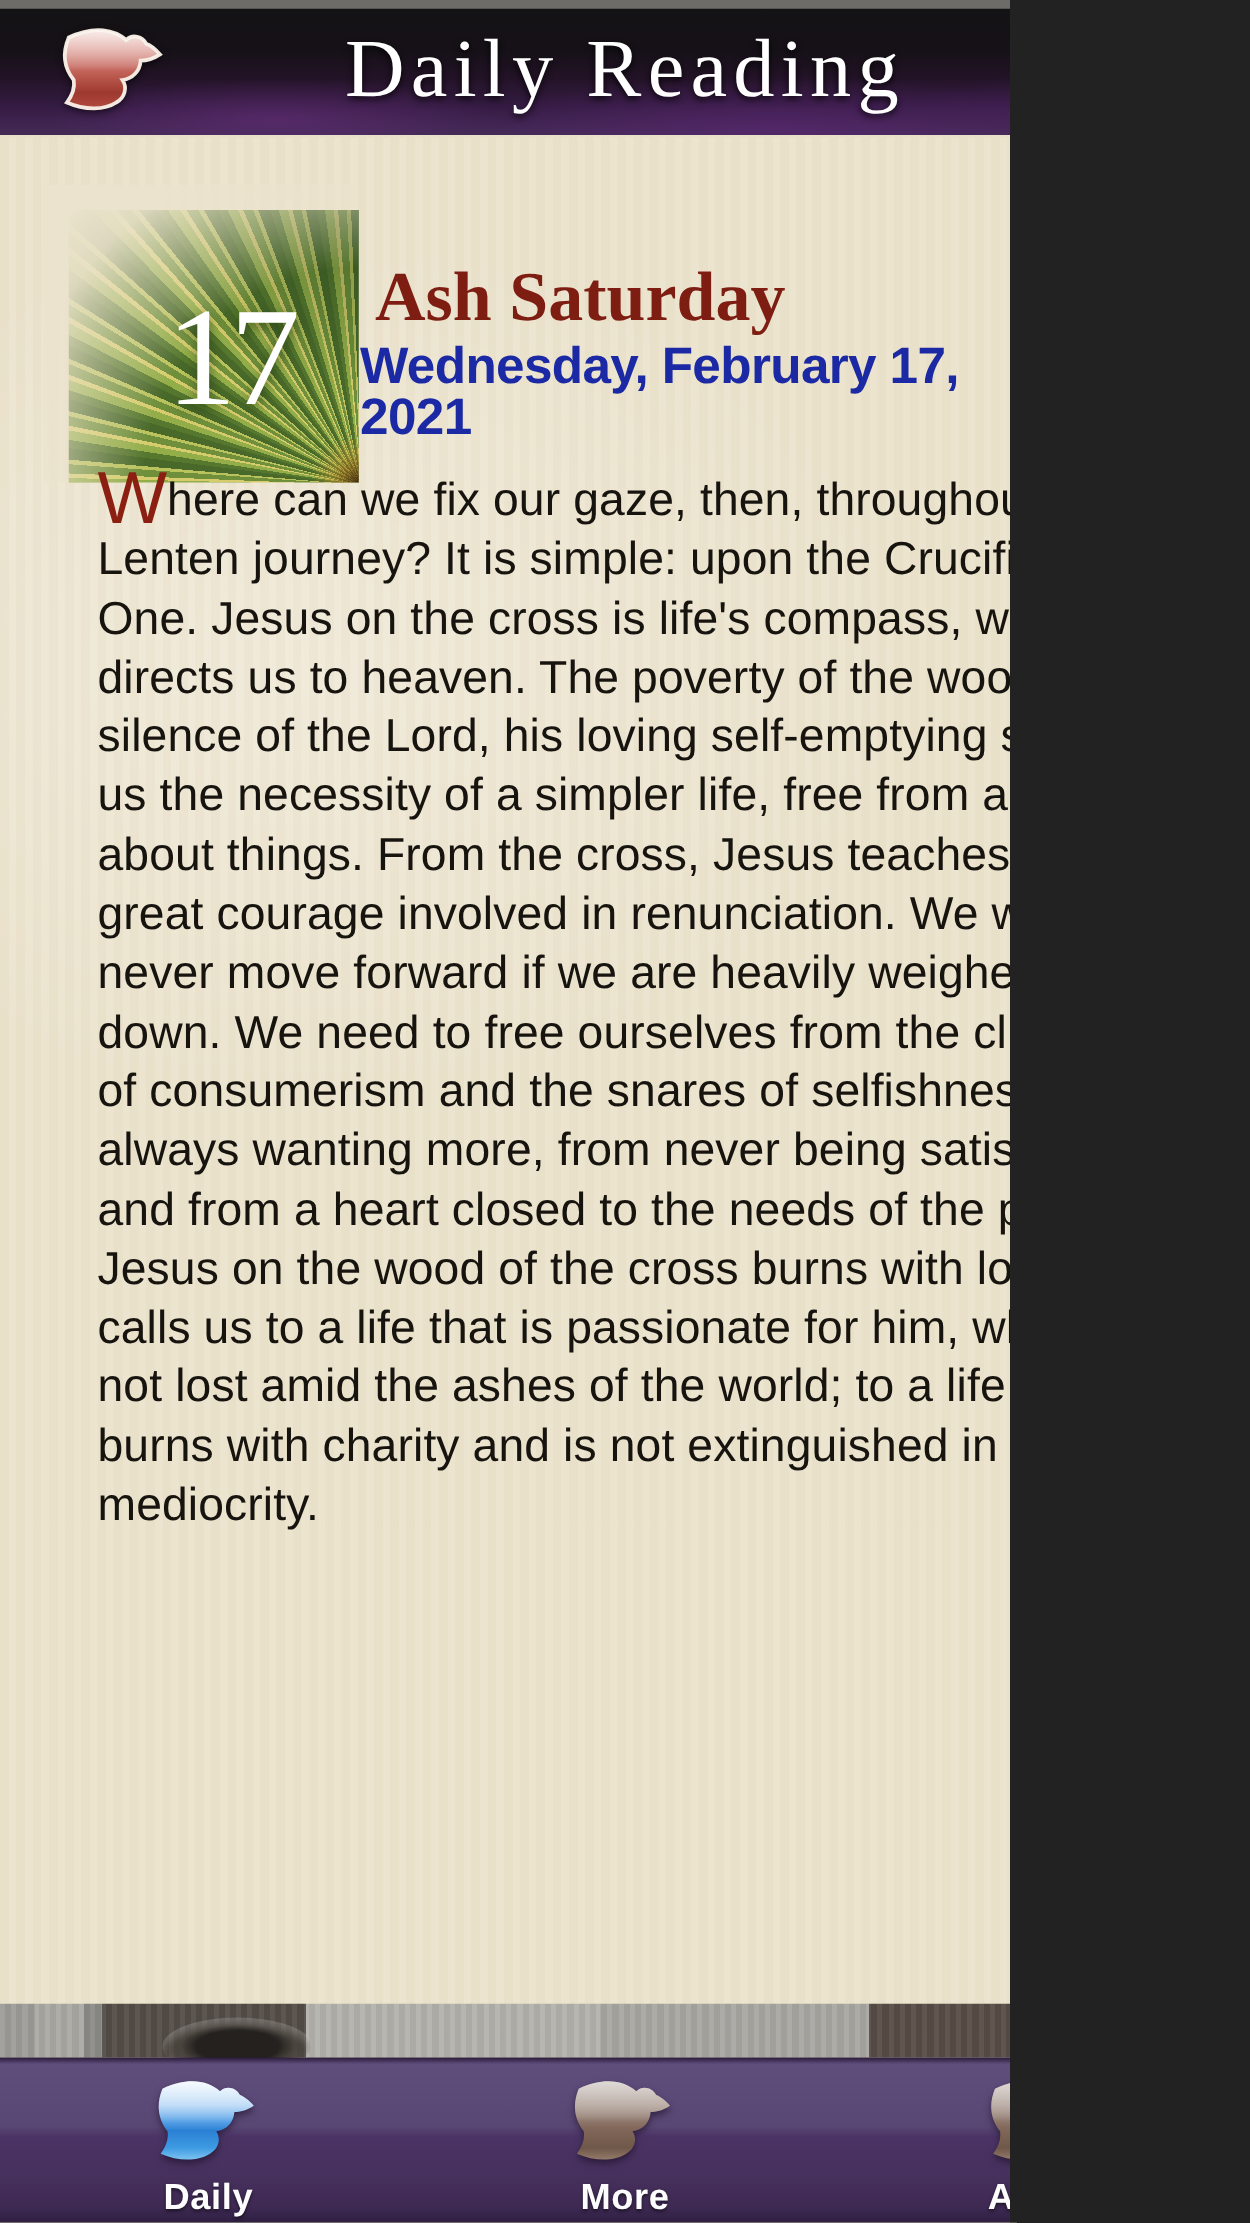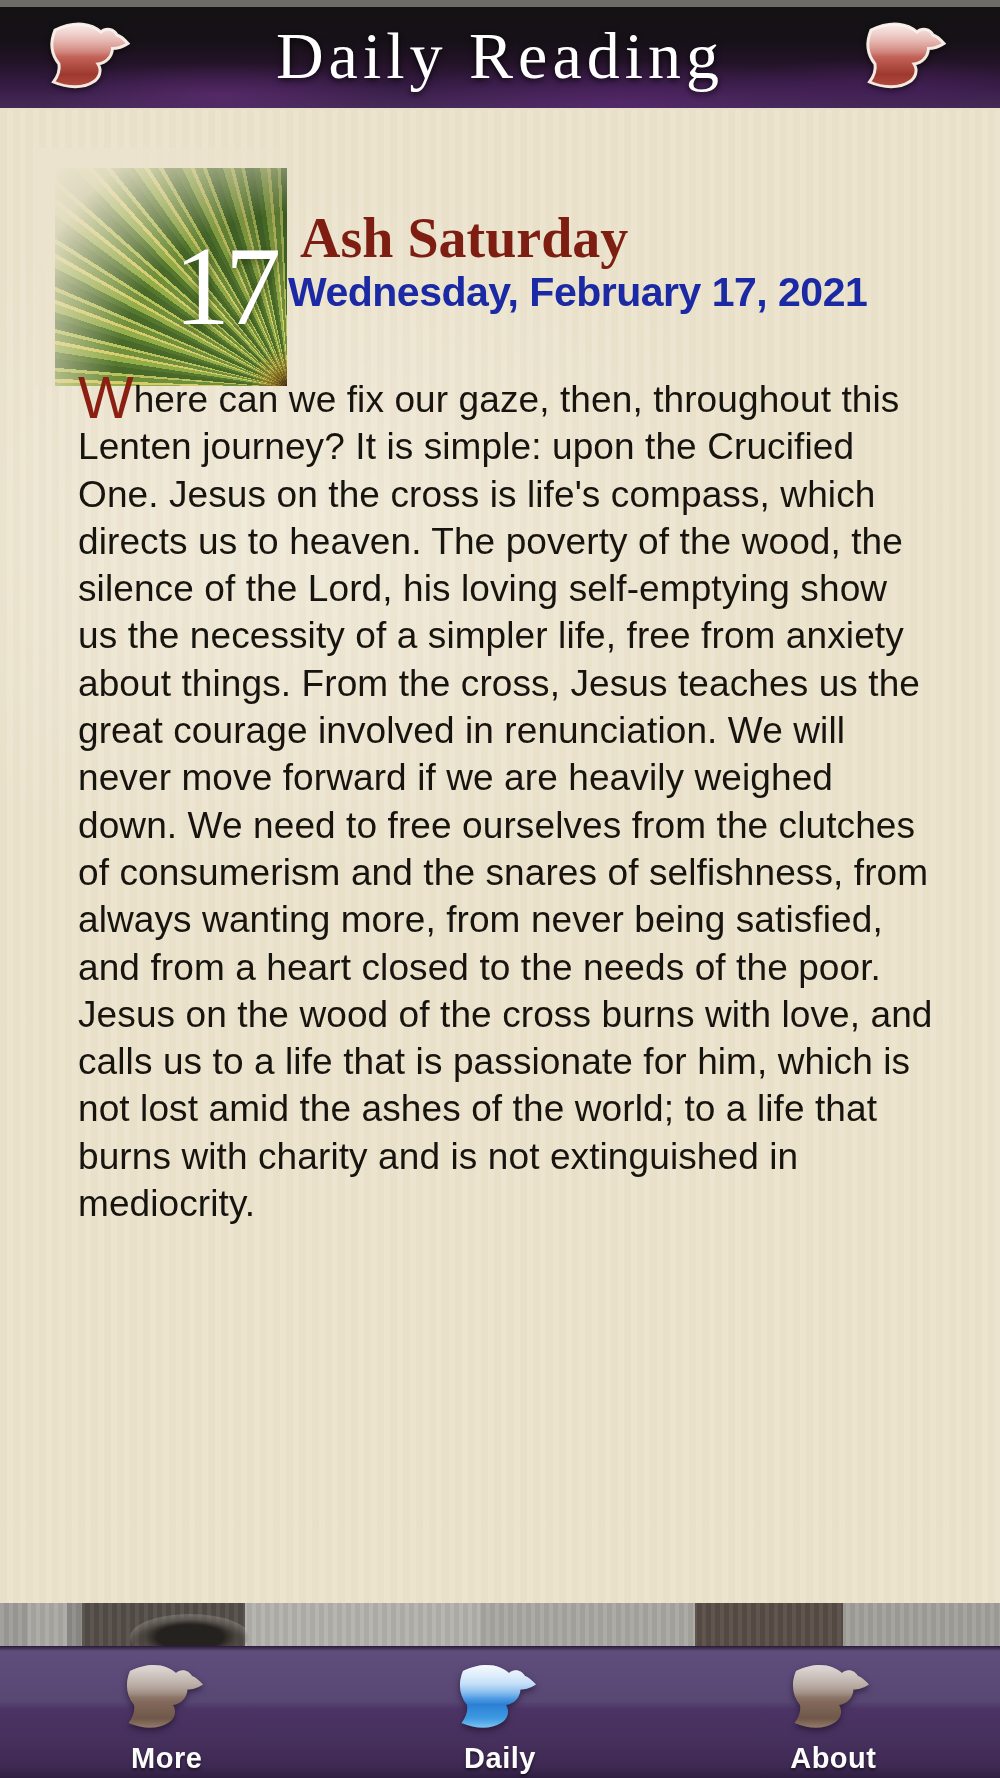--- a/index.html
+++ b/index.html
@@ -1,17 +1,17 @@
 <!DOCTYPE html>
 <html><head>
 <meta charset="utf-8">
 <style>
   html,body{margin:0;padding:0;background:#222;}
   .phone{
-    position:relative;width:1000px;height:1778px;overflow:hidden;
+    position:relative;width:808px;height:1778px;overflow:hidden;
     background:
       repeating-linear-gradient(90deg, rgba(190,170,130,0.05) 0 7px, rgba(255,255,255,0.04) 7px 13px),
       radial-gradient(700px 500px at 30% 30%, rgba(255,255,255,0.25), rgba(255,255,255,0) 70%),
       #ebe3cd;
     font-family:"Liberation Sans", sans-serif;
   }
 
   
   .topbar{
     position:absolute;left:0;top:0;width:1000px;height:108px;
@@ -44,21 +44,21 @@
   }
   .palm::after{
     content:"";position:absolute;inset:-20px -0px -0px -20px;
     background:radial-gradient(circle 330px at 100% 100%,
       rgba(235,227,205,0) 52%, rgba(235,227,205,0.45) 68%, rgba(235,227,205,0.9) 84%, #ebe3cd 96%);
     pointer-events:none;
   }
   .daynum{
     position:absolute;left:78px;top:62px;z-index:2;
     font-family:"Liberation Serif", serif;font-size:112px;line-height:1;
-    color:#ffffff;letter-spacing:-5px;text-shadow:0 3px 10px rgba(30,50,10,0.55);margin-left:41px;
+    color:#ffffff;letter-spacing:-5px;text-shadow:0 3px 10px rgba(30,50,10,0.55);
   }
   .feast{
     position:absolute;left:300px;top:210px;
     font-family:"Liberation Serif", serif;font-weight:bold;font-size:56px;line-height:1;
     color:#7e1e12;
   }
   .dateline{
     position:absolute;left:288px;top:272px;
     font-weight:bold;font-size:41px;line-height:1;color:#1b2aa4;letter-spacing:-0.5px;
   }
@@ -168,32 +168,32 @@
 
     <div class="reading"><span class="dropcap">W</span><span>here can we fix our gaze, then, throughout this Lenten journey? It is simple: upon the Crucified One. Jesus on the cross is life's compass, which directs us to heaven. The poverty of the wood, the silence of the Lord, his loving self-emptying show us the necessity of a simpler life, free from anxiety about things. From the cross, Jesus teaches us the great courage involved in renunciation. We will never move forward if we are heavily weighed down. We need to free ourselves from the clutches of consumerism and the snares of selfishness, from always wanting more, from never being satisfied, and from a heart closed to the needs of the poor. Jesus on the wood of the cross burns with love, and calls us to a life that is passionate for him, which is not lost amid the ashes of the world; to a life that burns with charity and is not extinguished in mediocrity.</span></div>
 
     <div class="photostrip"></div>
   </div>
 
   <div class="tabbar">
 
     <div class="tab">
       <svg class="ticon" viewBox="0 0 100 80">
+        <use href="#dove-shape" fill="url(#gradBlue)"></use>
+        <use href="#dove-shape" fill="url(#gradShine)"></use>
+      </svg>
+      <div class="tlabel">Daily</div>
+    </div>
+
+    <div class="tab">
+      <svg class="ticon" viewBox="0 0 100 80">
         <use href="#dove-shape" fill="url(#gradTaupe)"></use>
         <use href="#dove-shape" fill="url(#gradShine)"></use>
       </svg>
       <div class="tlabel">More</div>
-    </div>
-
-    <div class="tab">
-      <svg class="ticon" viewBox="0 0 100 80">
-        <use href="#dove-shape" fill="url(#gradBlue)"></use>
-        <use href="#dove-shape" fill="url(#gradShine)"></use>
-      </svg>
-      <div class="tlabel">Daily</div>
     </div>
 
     <div class="tab">
       <svg class="ticon" viewBox="0 0 100 80">
         <use href="#dove-shape" fill="url(#gradTaupe)"></use>
         <use href="#dove-shape" fill="url(#gradShine)"></use>
       </svg>
       <div class="tlabel">About</div>
     </div>
 

